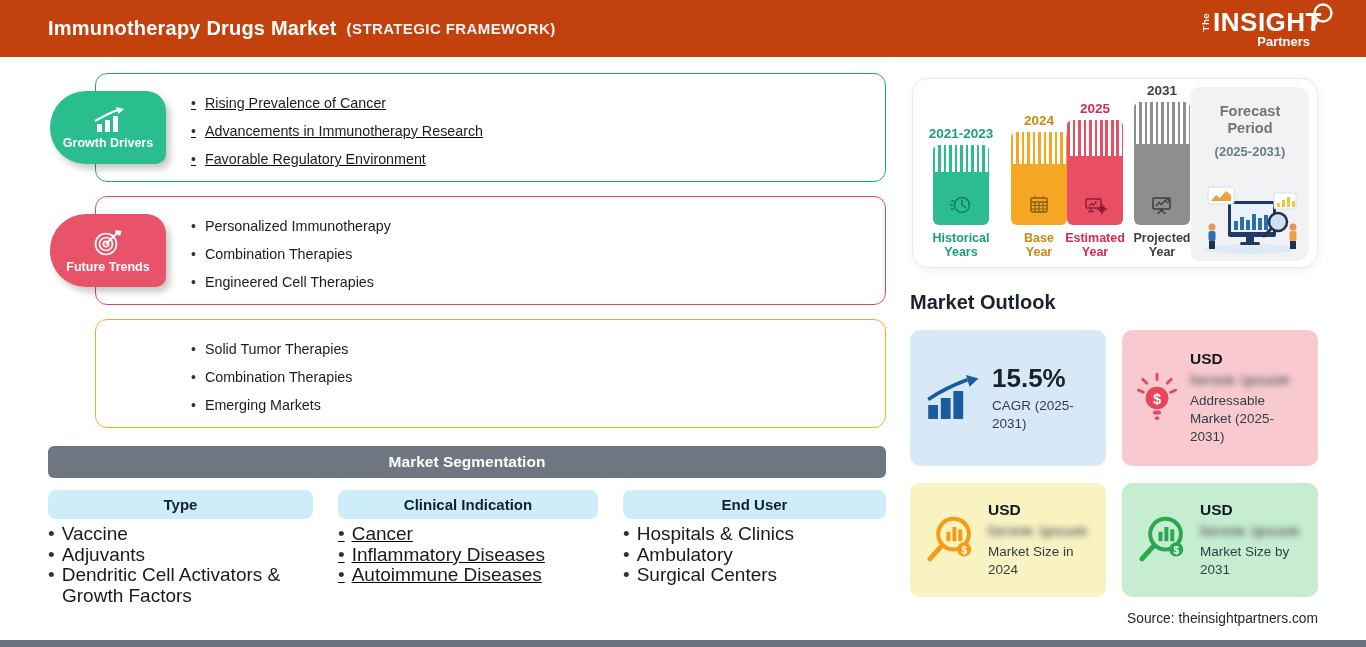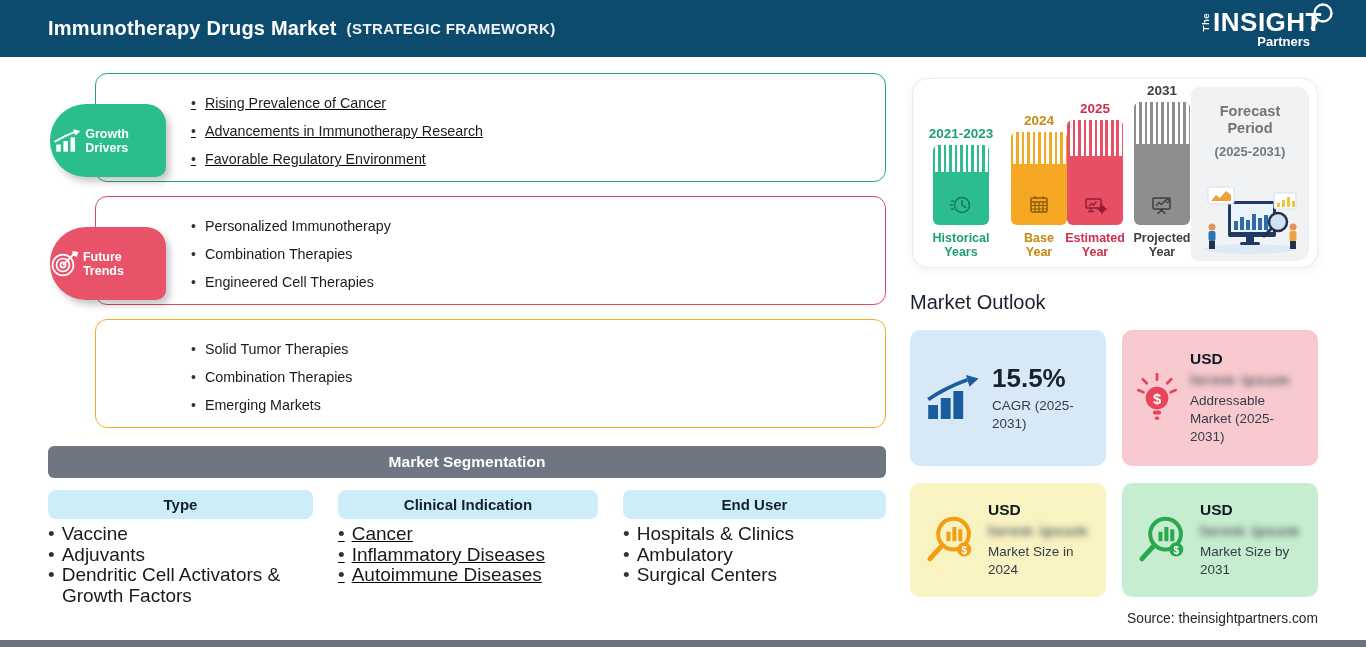--- a/index.html
+++ b/index.html
@@ -1,20 +1,20 @@
 <!DOCTYPE html>
 <html><head>
 <meta charset="utf-8">
 <style>
   * { margin:0; padding:0; box-sizing:border-box; }
   body { font-family:"Liberation Sans", sans-serif; background:#fff; }
   .page { position:relative; width:1366px; height:647px; background:#ffffff; overflow:hidden; }
 
   
-  .header { position:absolute; top:0; left:0; width:1366px; height:57px; background:#0c4a6e; display:flex; align-items:center; padding-left:48px; }
+  .header { position:absolute; top:0; left:0; width:1366px; height:57px; background:#c2410c; display:flex; align-items:center; padding-left:48px; }
   .header-title { color:#ffffff; font-size:20px; font-weight:700; letter-spacing:0.2px; }
   .header-subtitle { color:#f2f4f6; font-size:15px; font-weight:600; margin-left:10px; letter-spacing:0.4px; }
   .logo { position:absolute; right:44px; top:9px; color:#fff; display:flex; align-items:flex-start; }
   .logo-the { font-size:9.5px; font-weight:700; letter-spacing:0.5px; writing-mode:vertical-rl; transform:rotate(180deg); margin-right:2px; margin-top:4px; }
   .logo-block { position:relative; }
   .logo-name { font-size:26px; font-weight:800; letter-spacing:0.5px; line-height:1; }
   .logo-partners { font-size:13px; font-weight:600; text-align:right; margin-top:-1px; padding-right:12px; }
   .logo-mag { position:absolute; right:-14px; top:-7px; }
 
   
@@ -22,21 +22,21 @@
 
   
   .section-box { position:absolute; left:95px; width:791px; height:109px; border:1.4px solid; border-radius:12px; background:#fff; }
   .box-drivers { top:73px; border-color:#27a383;text-decoration:underline; }
   .box-trends { top:196px; border-color:#e04a60; }
   .box-opps { top:319px; border-color:#f0b01e; }
   .section-box ul { list-style:none; padding:15px 0 0 95px; }
   .section-box li { font-size:14.3px; color:#1c1c1c; line-height:28px; }
   .section-box li::before { content:"•"; color:#333; margin-right:9px; font-size:14px; }
 
-  .badge { position:absolute; left:50px; width:116px; height:73px; border-radius:36px 20px 10px 36px; display:flex; flex-direction:row; align-items:center; justify-content:center; gap:3px; box-shadow:4px 5px 7px rgba(0,0,0,0.22);margin-top:13px; }
+  .badge { position:absolute; left:50px; width:116px; height:73px; border-radius:36px 20px 10px 36px; display:flex; flex-direction:column; align-items:center; justify-content:center; gap:3px; box-shadow:4px 5px 7px rgba(0,0,0,0.22); }
   .badge-label { color:#fff; font-size:12.5px; font-weight:700; }
   .badge-drivers { top:91px; background:#2abd8e; }
   .badge-trends { top:214px; background:#e8536a; }
   .badge-opps { top:337px; background:#f6a21d; }
 
   
   .seg-bar { position:absolute; left:48px; top:446px; width:838px; height:32px; background:#6e7681; border-radius:6px; display:flex; align-items:center; justify-content:center; }
   .seg-bar-title { color:#fff; font-size:15.5px; font-weight:700; }
   .seg-head { position:absolute; top:490px; height:29px; background:#cdeef8; border-radius:8px; display:flex; align-items:center; justify-content:center; font-size:15px; font-weight:700; color:#15202b; }
   .seg-head-1 { left:48px; width:265px; }
@@ -67,21 +67,21 @@
   .tl-bar-icon { position:absolute; bottom:8px; left:50%; transform:translateX(-50%); }
   .tl-label { font-size:12.5px; font-weight:700; margin-top:6px; text-align:center; line-height:14px; white-space:pre-line; }
   .c-green { color:#1d9e77; } .c-orange { color:#c9880e; } .c-red { color:#d02e4c; } .c-dark { color:#3e3e3e; }
 
   .forecast-panel { position:absolute; right:8px; top:8px; width:118px; height:174px; background:#f0f2f4; border-radius:8px 12px 12px 8px; text-align:center; padding-top:16px; }
   .forecast-title { font-size:14.5px; font-weight:700; color:#737373; line-height:17px; white-space:pre-line; }
   .forecast-range { font-size:13px; color:#707a86; font-weight:600; margin-top:7px; }
   .forecast-illustration { position:absolute; bottom:6px; left:7px; }
 
   
-  .mo-title { position:absolute; left:910px; top:291px; font-size:20px; font-weight:400; color:#18212e; }
+  .mo-title { position:absolute; left:910px; top:291px; font-size:20px; font-weight:700; color:#18212e; }
   .mo-card { position:absolute; border-radius:10px; padding:14px; display:flex; align-items:center; gap:12px; }
   .mo-card-1 { left:910px; top:330px; width:196px; height:136px; background:#d7e9f6; }
   .mo-card-2 { left:1122px; top:330px; width:196px; height:136px; background:#f8cacf; }
   .mo-card-3 { left:910px; top:483px; width:196px; height:114px; background:#f9f3c2; }
   .mo-card-4 { left:1122px; top:483px; width:196px; height:114px; background:#c6edcf; }
   .mo-value { font-size:26px; font-weight:800; color:#18212e; }
   .mo-label { font-size:13.5px; color:#333c48; line-height:18px; margin-top:3px; }
   .mo-currency { font-size:15.5px; font-weight:800; color:#101820; }
   .mo-blur { font-size:15px; font-weight:800; color:#5a5e63; filter:blur(3px); letter-spacing:1px; margin:3px 0 4px; }
   .mo-icon { flex:0 0 auto; }

